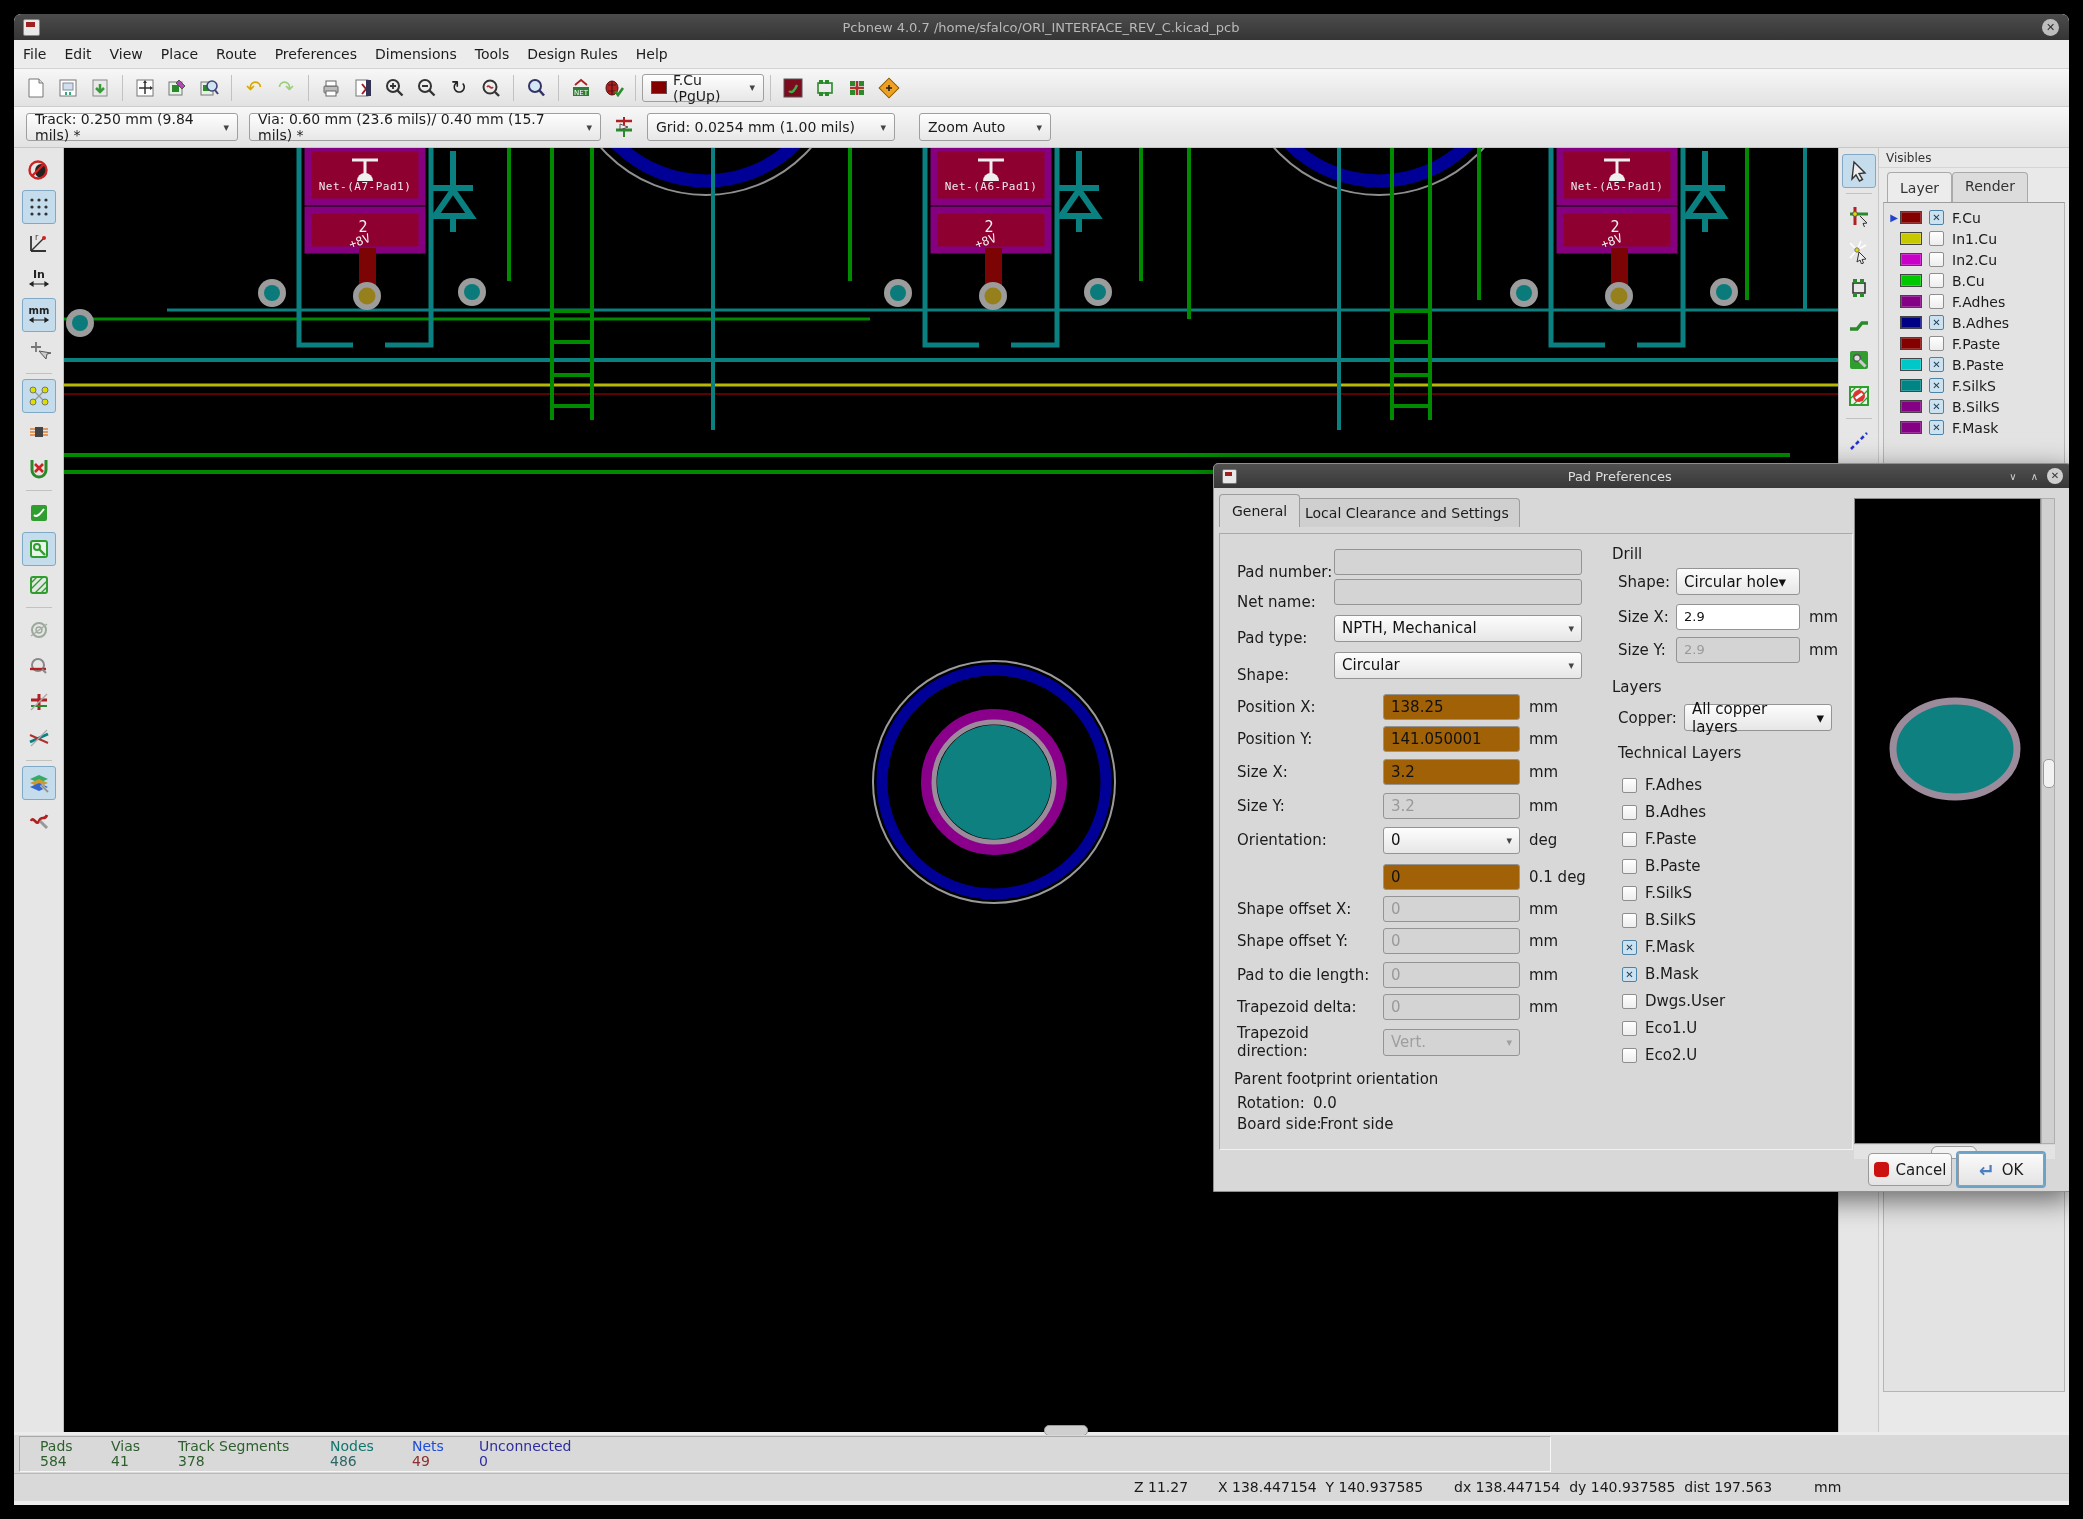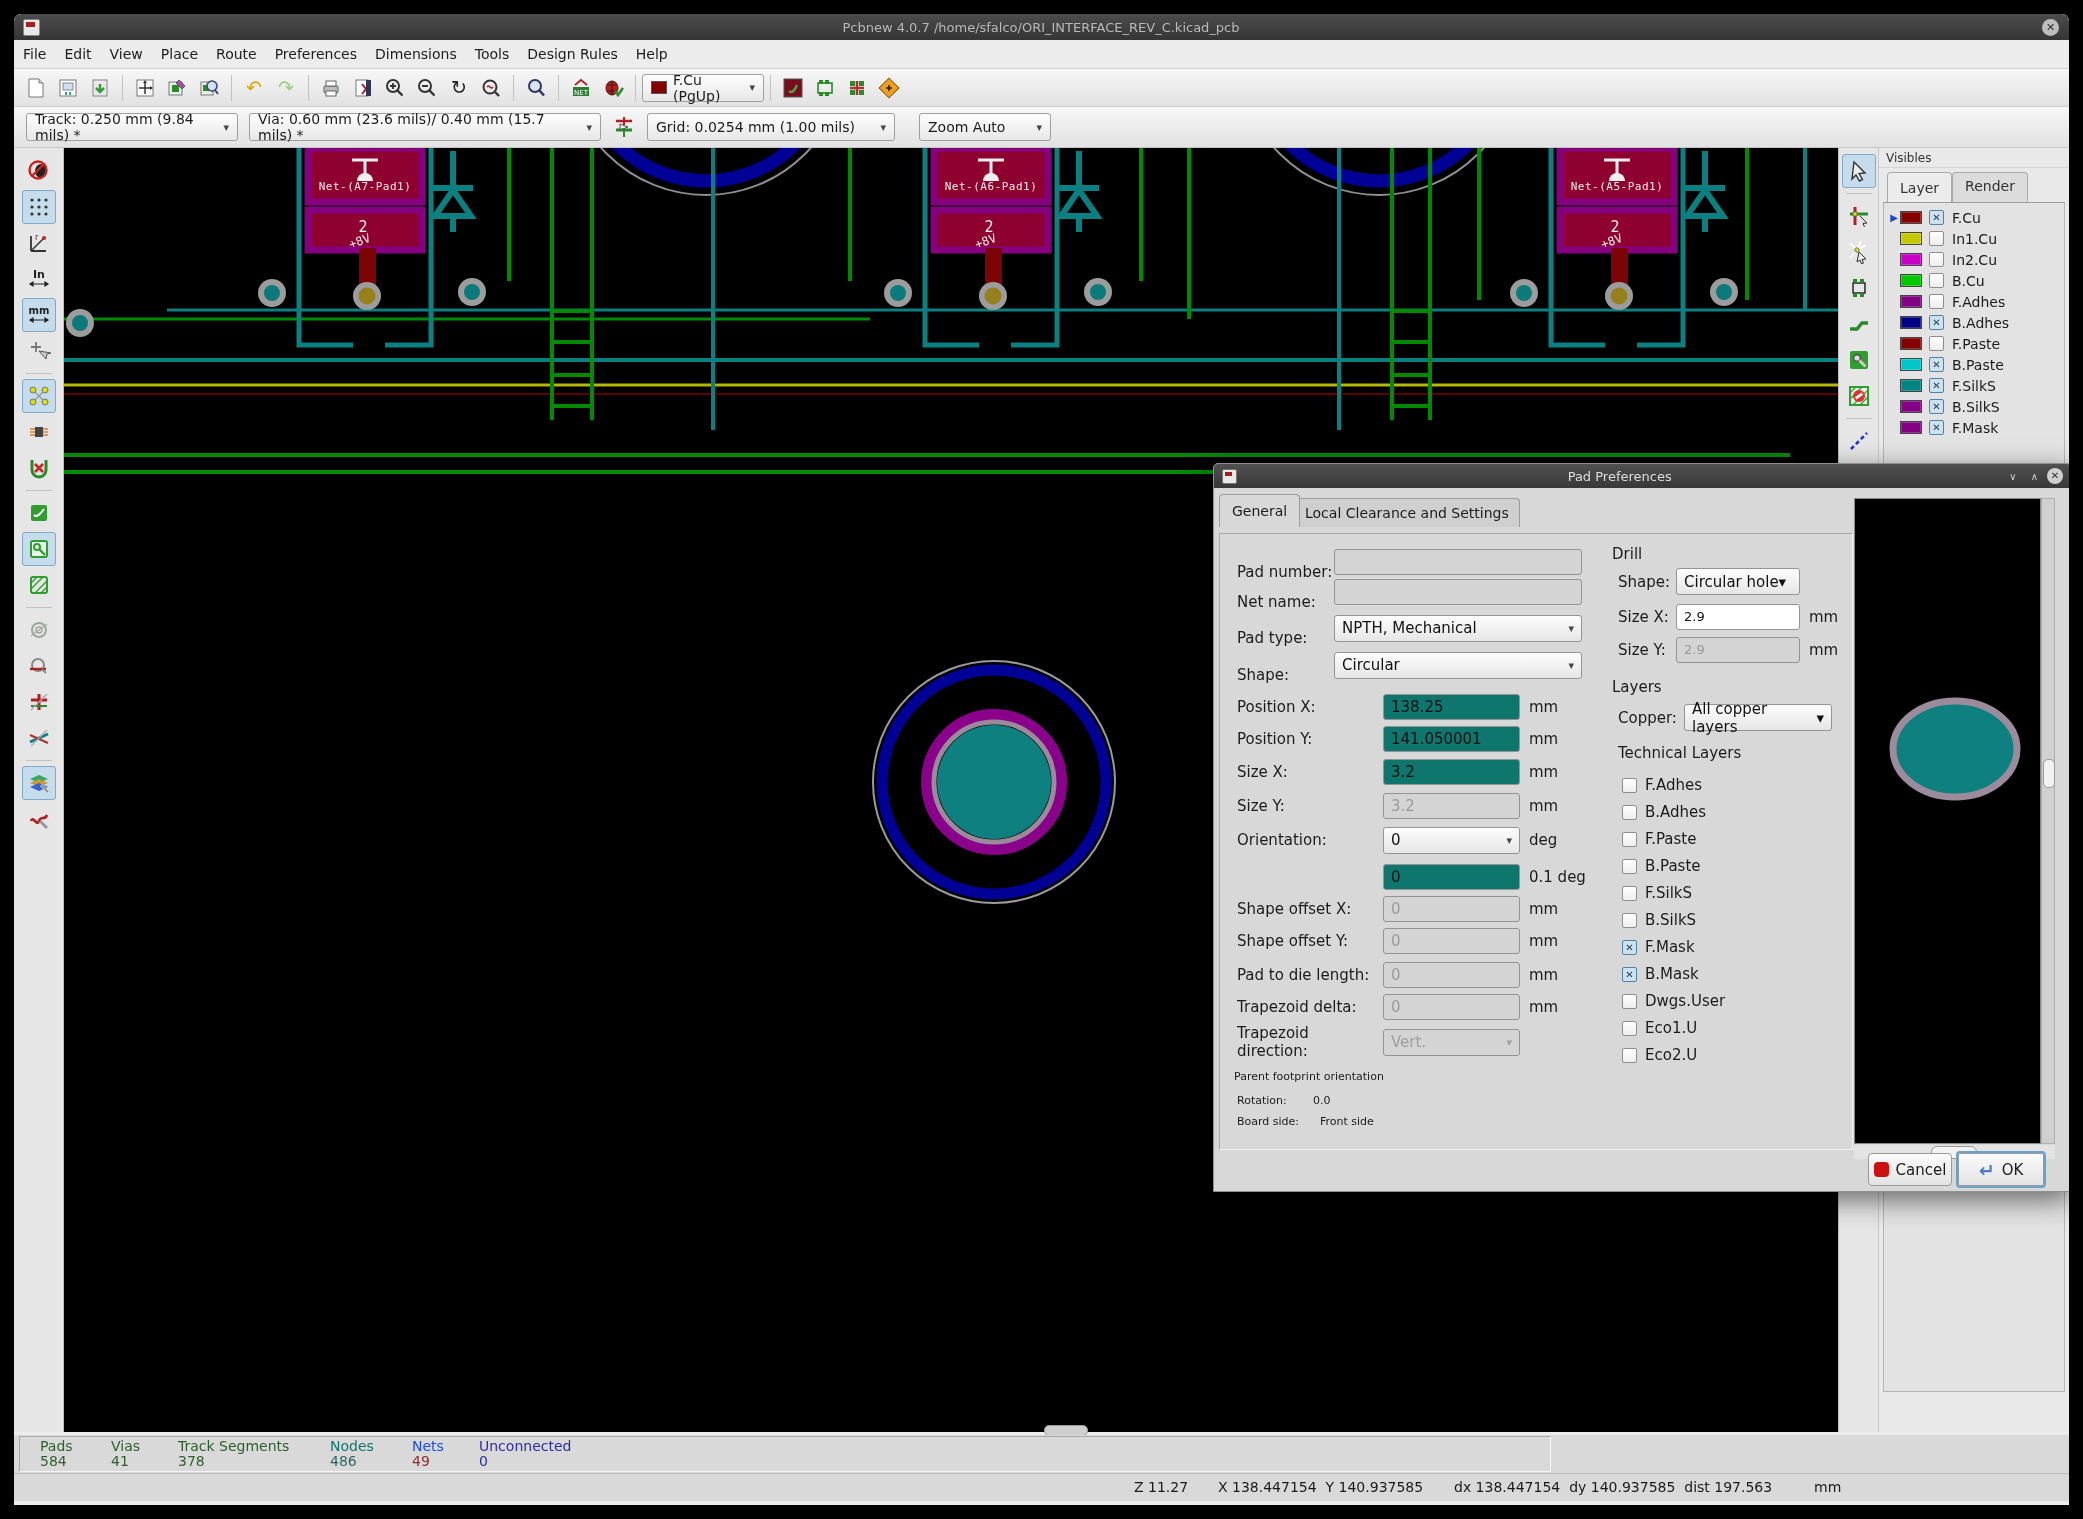--- a/index.html
+++ b/index.html
@@ -82,32 +82,32 @@
   .dlg-title .dclose{width:16px;height:16px;border-radius:50%;background:#cfcfcf;color:#333;font-size:10px;
     line-height:16px;text-align:center;font-weight:bold;margin:0 8px 0 2px;}
   .dtab{position:absolute;font-size:14px;color:#1c1c1c;border:1px solid #9c9c9c;border-bottom:none;
     border-radius:4px 4px 0 0;background:#cfcfcf;padding:6px 10px;}
   .dtab.sel{background:#d8d8d8;z-index:3;padding:8px 12px;}
   .dcontent{position:absolute;left:5px;top:69px;width:632px;height:615px;
     border:1px solid #a9a9a9;border-bottom-color:#f2f2f2;border-right-color:#f2f2f2;z-index:2;}
   .frow{position:absolute;display:flex;align-items:center;height:26px;left:17px;}
   .flabel{width:146px;font-size:15px;color:#1b1b1b;flex:none;}
   .frow.wide .flabel{width:97px;margin-top:19px;}
-  .tin{height:26px;border:1px solid #949494;border-radius:3px;background:#0f766e;font-size:15px;color:#111;
+  .tin{height:26px;border:1px solid #949494;border-radius:3px;background:#a16207;font-size:15px;color:#111;
     padding:0 7px;box-sizing:border-box;font-family:"DejaVu Sans",sans-serif;width:137px;flex:none;outline:none;}
   .frow.wide .tin{width:248px;}
   .tin:disabled,.tin.dis{background:#d4d4d4;color:#9a9a9a;}
   .fcombo{height:27px;width:137px;background:linear-gradient(#fdfdfd,#e6e6e6);border:1px solid #949494;
     border-radius:3px;display:flex;align-items:center;padding:0 7px;font-size:15px;color:#111;box-sizing:border-box;flex:none;}
   .frow.wide .fcombo{width:248px;}
   .fcombo .arrow{margin-left:auto;font-size:11px;color:#444;}
   .fcombo.dis{background:#d4d4d4;color:#9f9f9f;}
   .fcombo.dis .arrow{color:#9f9f9f;}
   .funit{margin-left:9px;font-size:15px;color:#1b1b1b;}
-  .ptext{position:absolute;font-size:11px;color:#1b1b1b;}
+  .ptext{position:absolute;font-size:15px;color:#1b1b1b;}
   .rcol{position:absolute;left:392px;top:0;width:238px;}
   .rhdr{position:absolute;font-size:15px;color:#1b1b1b;}
   .rrow{position:absolute;display:flex;align-items:center;height:27px;}
   .rlabel{width:58px;font-size:15px;color:#1b1b1b;flex:none;}
   .rin{width:124px;height:26px;border:1px solid #949494;border-radius:3px;background:#fff;font-size:13px;
     color:#111;padding:0 7px;box-sizing:border-box;flex:none;font-family:"DejaVu Sans",sans-serif;outline:none;}
   .rin:disabled{background:#d4d4d4;color:#9a9a9a;}
   .rcombo{height:27px;background:linear-gradient(#fdfdfd,#e6e6e6);border:1px solid #949494;border-radius:3px;
     display:flex;align-items:center;padding:0 7px;font-size:15px;color:#111;box-sizing:border-box;flex:none;}
   .cbrow{position:absolute;left:10px;display:flex;align-items:center;height:24px;}

